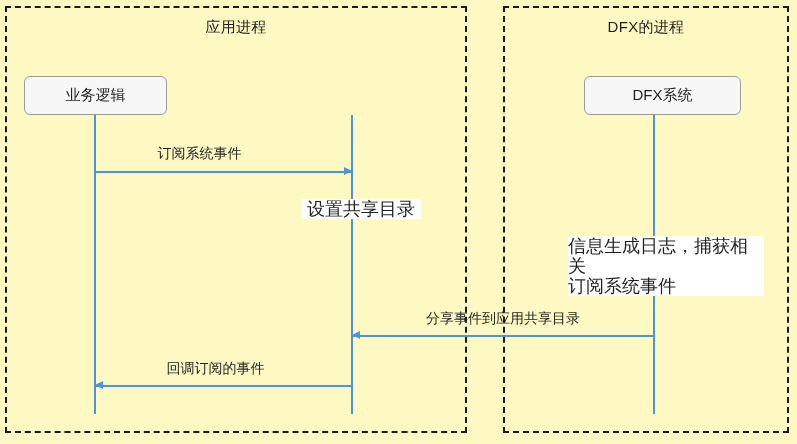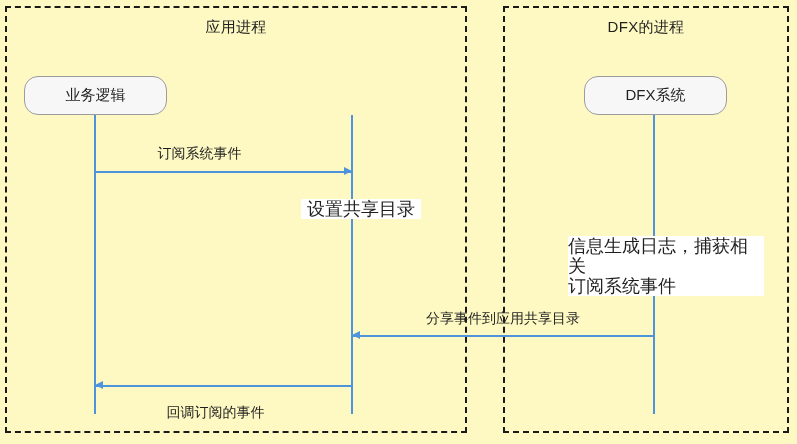--- a/index.html
+++ b/index.html
@@ -33,21 +33,21 @@
     white-space: nowrap;
     letter-spacing: .3px;
   }
 
   
   .actor-box {
     position: absolute;
     box-sizing: border-box;
     background: #f7f7f7;
     border: 1.3px solid #9c9c9c;
-    border-radius: 14px;
+    border-radius: 6px;
     display: flex;
     align-items: center;
     justify-content: center;
     font-size: 15px;
     color: #1f1f1f;
     white-space: nowrap;
   }
 
   
   .lifeline {
@@ -105,33 +105,33 @@
   <div class="panel-title" id="panel-title-app-process" style="left: 5px; top: 18px; width: 462px;">应用进程</div>
 
   <div class="panel" id="panel-dfx-process" style="left: 503px; top: 6px; width: 286px; height: 427px;"></div>
   <div class="panel-title" id="panel-title-dfx-process" style="left: 503px; top: 18px; width: 286px;">DFX的进程</div>
 
   <div class="lifeline" id="lifeline-business-logic" style="left: 94px; top: 115px; height: 299px;"></div>
   <div class="lifeline" id="lifeline-hiappevent" style="left: 351px; top: 115px; height: 299px;"></div>
   <div class="lifeline" id="lifeline-dfx-system" style="left: 653px; top: 115px; height: 299px;"></div>
 
   <div class="actor-box" id="actor-business-logic" style="left: 24px; top: 76px; width: 143px; height: 39px;">业务逻辑</div>
-  <div class="actor-box" id="actor-dfx-system" style="left: 584px; top: 76px; width: 143px; height: 39px;">DFX系统</div>
+  <div class="actor-box" id="actor-dfx-system" style="left: 584px; top: 76px; width: 157px; height: 39px;">DFX系统</div>
 
   <div class="msg-line" id="msgline-0" style="left: 95px; top: 171px; width: 257px;"></div>
   <div class="arrow-head right" id="msghead-0" style="top: 167px; left: 344px;"></div>
   <div class="msg-label" id="msglabel-0" style="left: 95px; top: 145px; width: 209px;">订阅系统事件</div>
 
   <div class="msg-line" id="msgline-1" style="left: 352px; top: 335px; width: 302px;"></div>
   <div class="arrow-head left" id="msghead-1" style="top: 331px; left: 352px;"></div>
   <div class="msg-label" id="msglabel-1" style="left: 352px; top: 310px; width: 302px;">分享事件到应用共享目录</div>
 
   <div class="msg-line" id="msgline-2" style="left: 95px; top: 385px; width: 257px;"></div>
   <div class="arrow-head left" id="msghead-2" style="top: 381px; left: 95px;"></div>
-  <div class="msg-label" id="msglabel-2" style="left: 95px; top: 360px; width: 241px; margin-top: 44px;">回调订阅的事件</div>
+  <div class="msg-label" id="msglabel-2" style="left: 95px; top: 360px; width: 241px;">回调订阅的事件</div>
 
   <div class="note-label" id="note-0" style="left: 301px; top: 199px; width: 120px; text-align: center;">
       <span>设置共享目录</span>
     </div>
   <div class="note-label" id="note-1" style="left: 568px; top: 236px; width: 196px; text-align: left;">
       <span>信息生成日志，捕获相关</span>
       <span>订阅系统事件</span>
     </div>
 
 </div>

